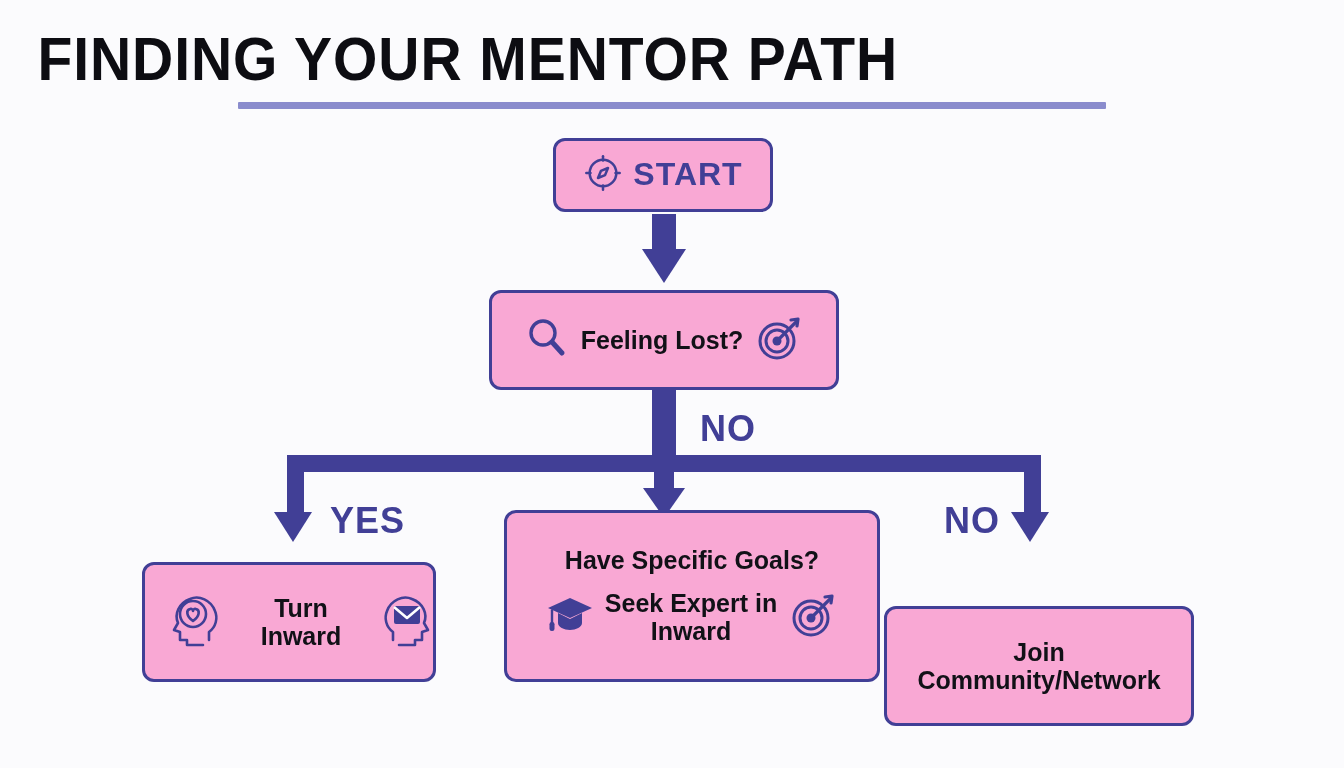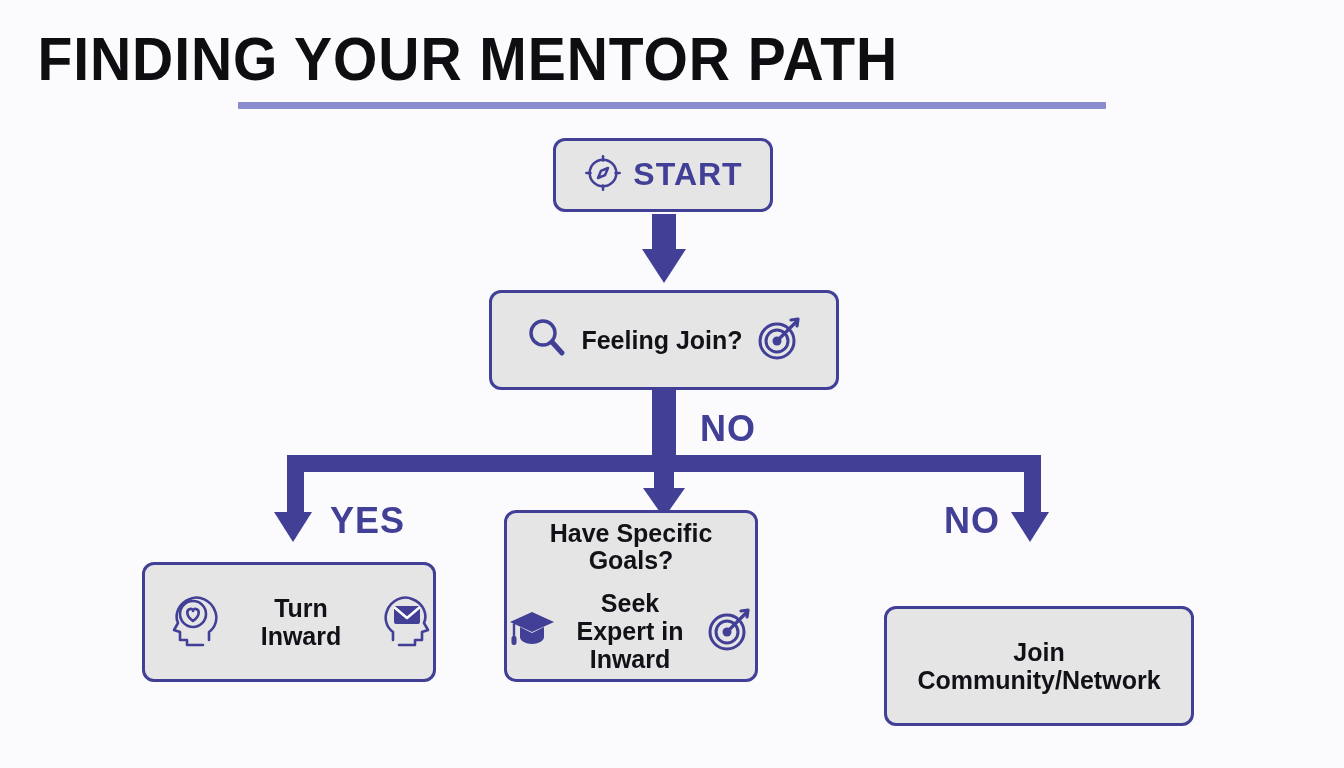--- a/index.html
+++ b/index.html
@@ -42,21 +42,21 @@
     width: 868px;
     height: 7px;
     background: #8a8ccd;
     border-radius: 1px;
   }
 
   
   .node {
     position: absolute;
     box-sizing: border-box;
-    background: #e5e5e5;
+    background: #f9a8d4;
     border: 3px solid #413f96;
     border-radius: 12px;
     display: flex;
     flex-direction: column;
     align-items: center;
     justify-content: center;
   }
   .node-row {
     display: flex;
     align-items: center;
@@ -82,21 +82,21 @@
     font-size: 25px;
     line-height: 1.1;
     text-align: center;
     margin-bottom: 14px;
   }
 
   
   #node-start      { left: 553px;  top: 138px; width: 220px; height: 74px; }
   #node-feeling    { left: 489px;  top: 290px; width: 350px; height: 100px; }
   #node-turn       { left: 142px;  top: 562px; width: 294px; height: 120px; padding-left: 24px; }
-  #node-goals      { left: 504px;  top: 510px; width: 254px; height: 172px; }
+  #node-goals      { left: 504px;  top: 510px; width: 376px; height: 172px; }
   #node-join       { left: 884px;  top: 562px; width: 310px; height: 120px; margin-top: 44px; }
 
   
   .bar {
     position: absolute;
     background: #413f96;
   }
   .arrowhead {
     position: absolute;
     width: 0;
@@ -168,21 +168,21 @@
   <div class="arrowhead" id="a1-head"></div>
 
   <div class="node" id="node-feeling">
     <div class="node-row">
       <span class="icon">
         <svg width="48" height="48" viewBox="0 0 48 48">
           <circle cx="20" cy="19" r="12" fill="none" stroke="#413f96" stroke-width="3.4"></circle>
           <line x1="29" y1="28" x2="39" y2="39" stroke="#413f96" stroke-width="5" stroke-linecap="round"></line>
         </svg>
       </span>
-      <span class="node-label">Feeling Join?</span>
+      <span class="node-label">Feeling Lost?</span>
       <span class="icon">
         <svg width="52" height="52" viewBox="0 0 52 52">
           <circle cx="24" cy="29" r="17" fill="none" stroke="#413f96" stroke-width="3"></circle>
           <circle cx="24" cy="29" r="11" fill="none" stroke="#413f96" stroke-width="3"></circle>
           <circle cx="24" cy="29" r="4.5" fill="#413f96"></circle>
           <line x1="24" y1="29" x2="43" y2="10" stroke="#413f96" stroke-width="3.2" stroke-linecap="round"></line>
           <path d="M38 8 L45 7 L44 14" fill="none" stroke="#413f96" stroke-width="3.2" stroke-linejoin="round" stroke-linecap="round"></path>
         </svg>
       </span>
     </div>

